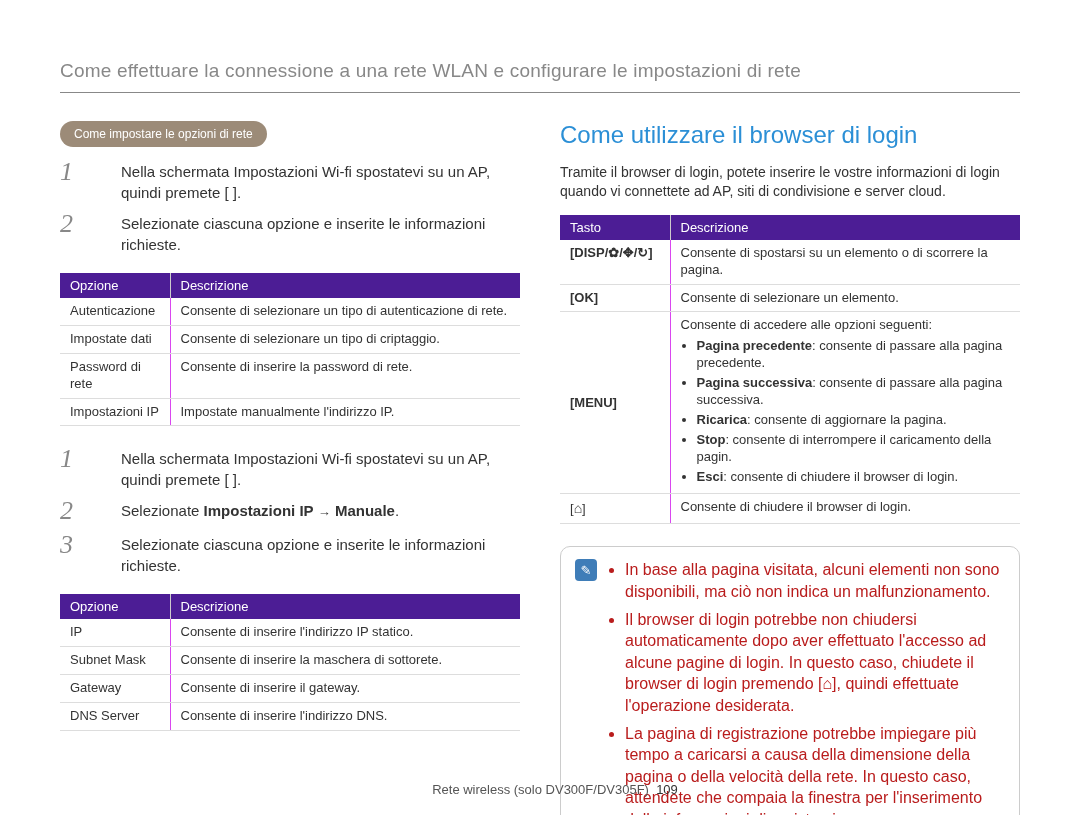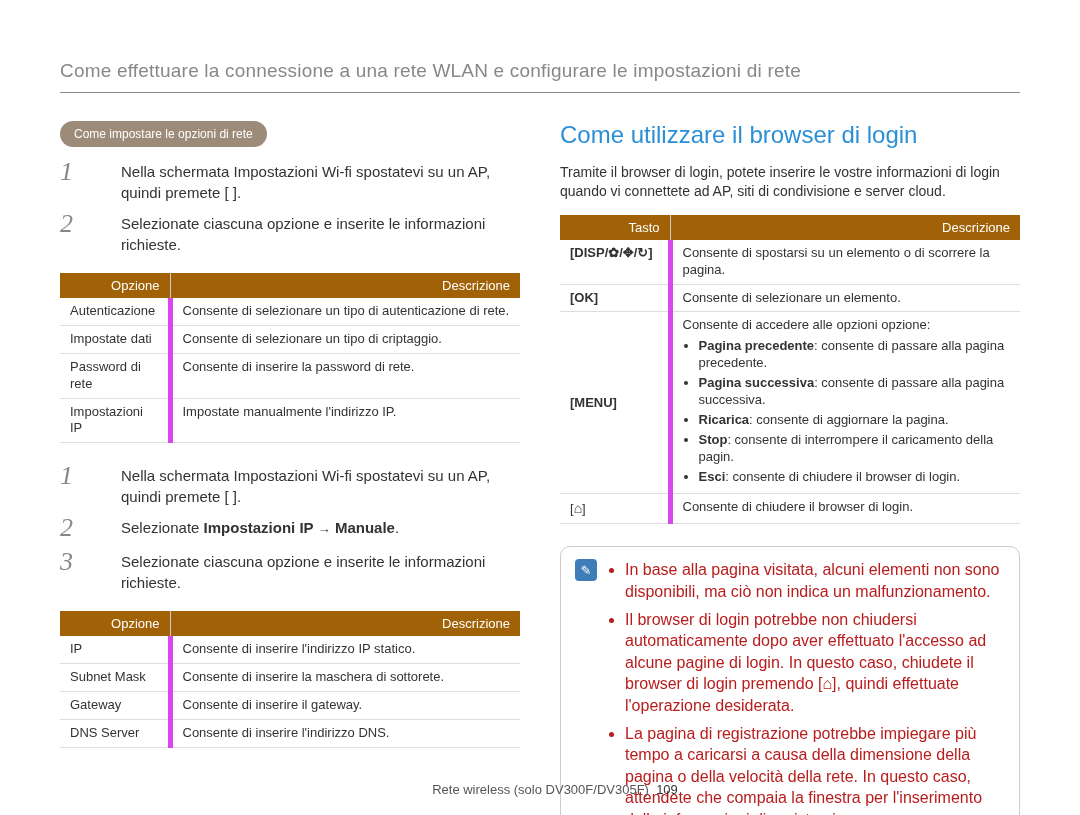--- a/index.html
+++ b/index.html
@@ -62,33 +62,33 @@
   }
   .step-text { flex: 1; margin-left: 35px; }
   .step-text b { font-weight: bold; }
   table.opt-table {
     width: 100%;
     border-collapse: collapse;
     margin-bottom: 22px;
     font-size: 13px;
   }
   table.opt-table th {
-    background: #a16207;
+    background: #4c1d95;
     color: #fff;
-    text-align: right;
+    text-align: left;
     font-weight: normal;
     padding: 5px 10px;
     border-right: 1px solid #ccc;
     margin-left: 25px;
   }
   table.opt-table th:last-child { border-right: none; }
   table.opt-table td {
     padding: 5px 10px;
     border-bottom: 1px solid #ddd;
-    border-right: 5px solid #d946ef;
+    border-right: 1px solid #d946ef;
     vertical-align: top;
     line-height: 1.3;
   }
   table.opt-table td:last-child { border-right: none; }
   table.opt-table td:first-child { width: 110px; }
   .col-right-wide td:first-child { width: 120px; white-space: nowrap;}
   h2.section-title {
     color: #2b8fd6;
     font-size: 24px;
     font-weight: normal;
@@ -254,21 +254,21 @@
           <td><span class="key-label">[DISP/<span>✿</span>/<span>✥</span>/<span>↻</span>]</span></td>
           <td>Consente di spostarsi su un elemento o di scorrere la pagina.</td>
         </tr>
         <tr>
           <td><span class="key-label">[OK]</span></td>
           <td>Consente di selezionare un elemento.</td>
         </tr>
         <tr>
           <td style="vertical-align:middle;"><span class="key-label">[MENU]</span></td>
           <td>
-            <span>Consente di accedere alle opzioni opzione:</span>
+            <span>Consente di accedere alle opzioni seguenti:</span>
             <ul>
               <li><b>Pagina precedente</b><span>: consente di passare alla pagina precedente.</span></li>
               <li><b>Pagina successiva</b><span>: consente di passare alla pagina successiva.</span></li>
               <li><b>Ricarica</b><span>: consente di aggiornare la pagina.</span></li>
               <li><b>Stop</b><span>: consente di interrompere il caricamento della pagin.</span></li>
               <li><b>Esci</b><span>: consente di chiudere il browser di login.</span></li>
             </ul>
           </td>
         </tr>
         <tr>

